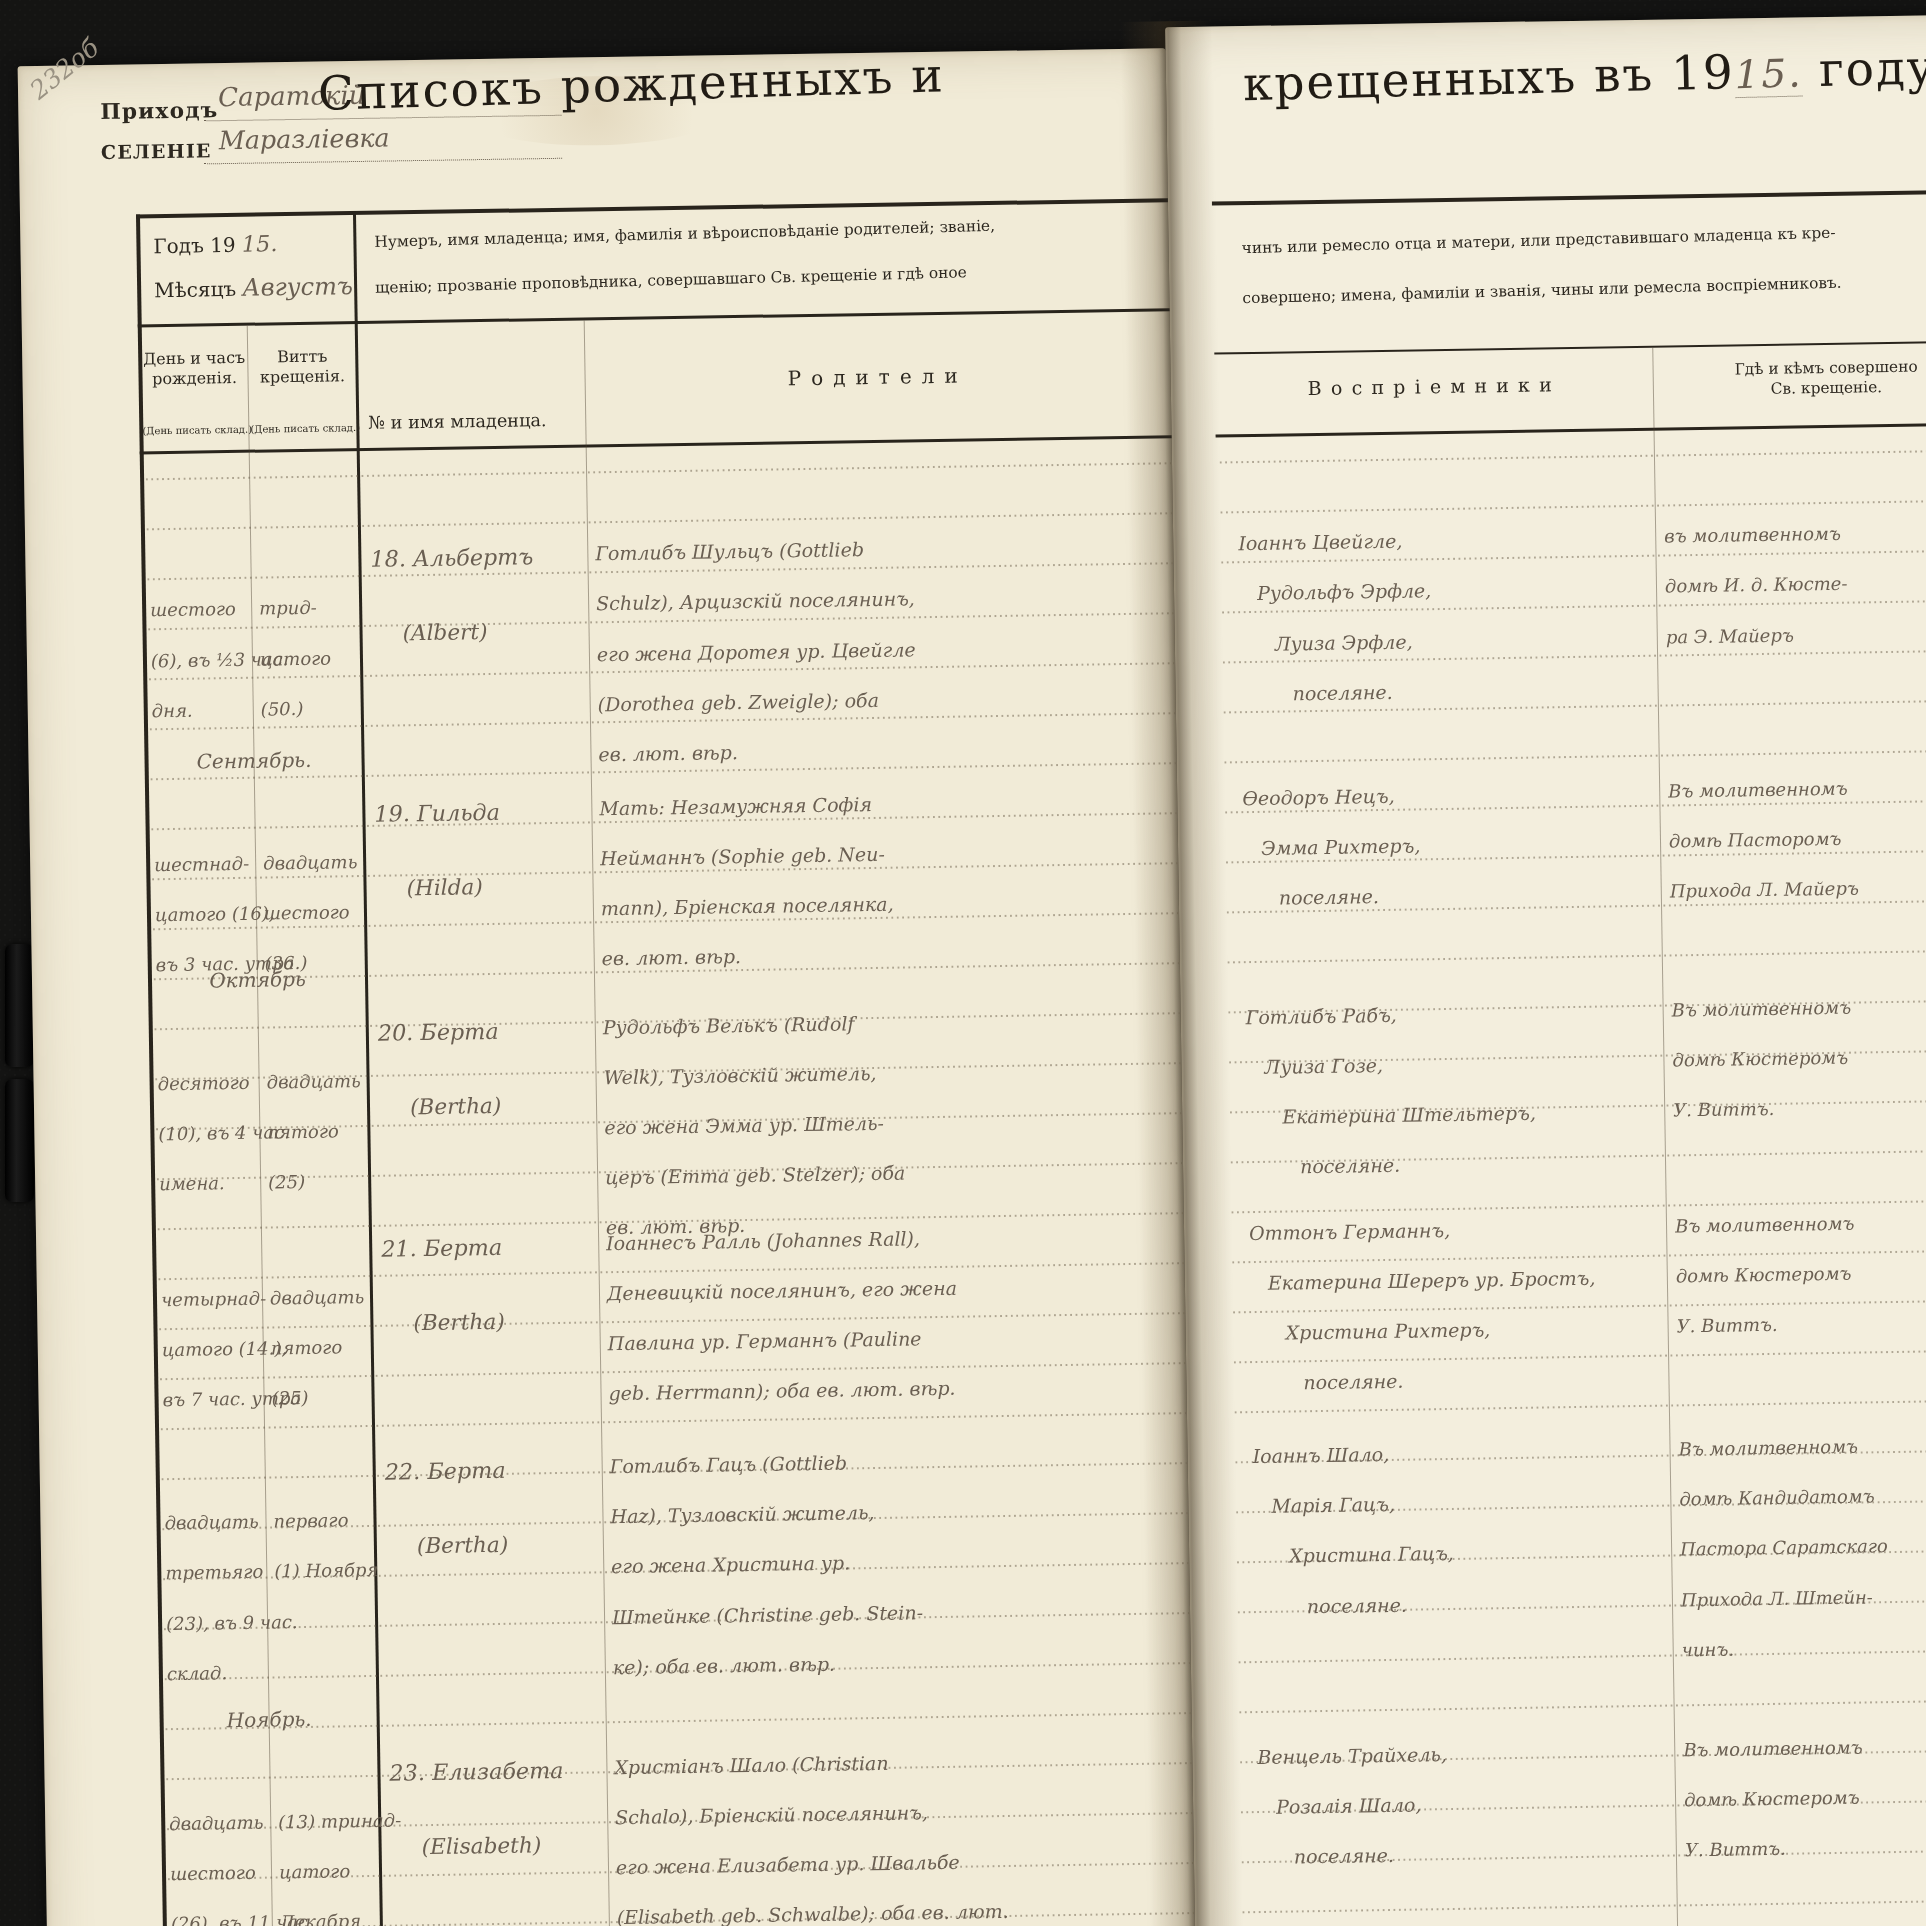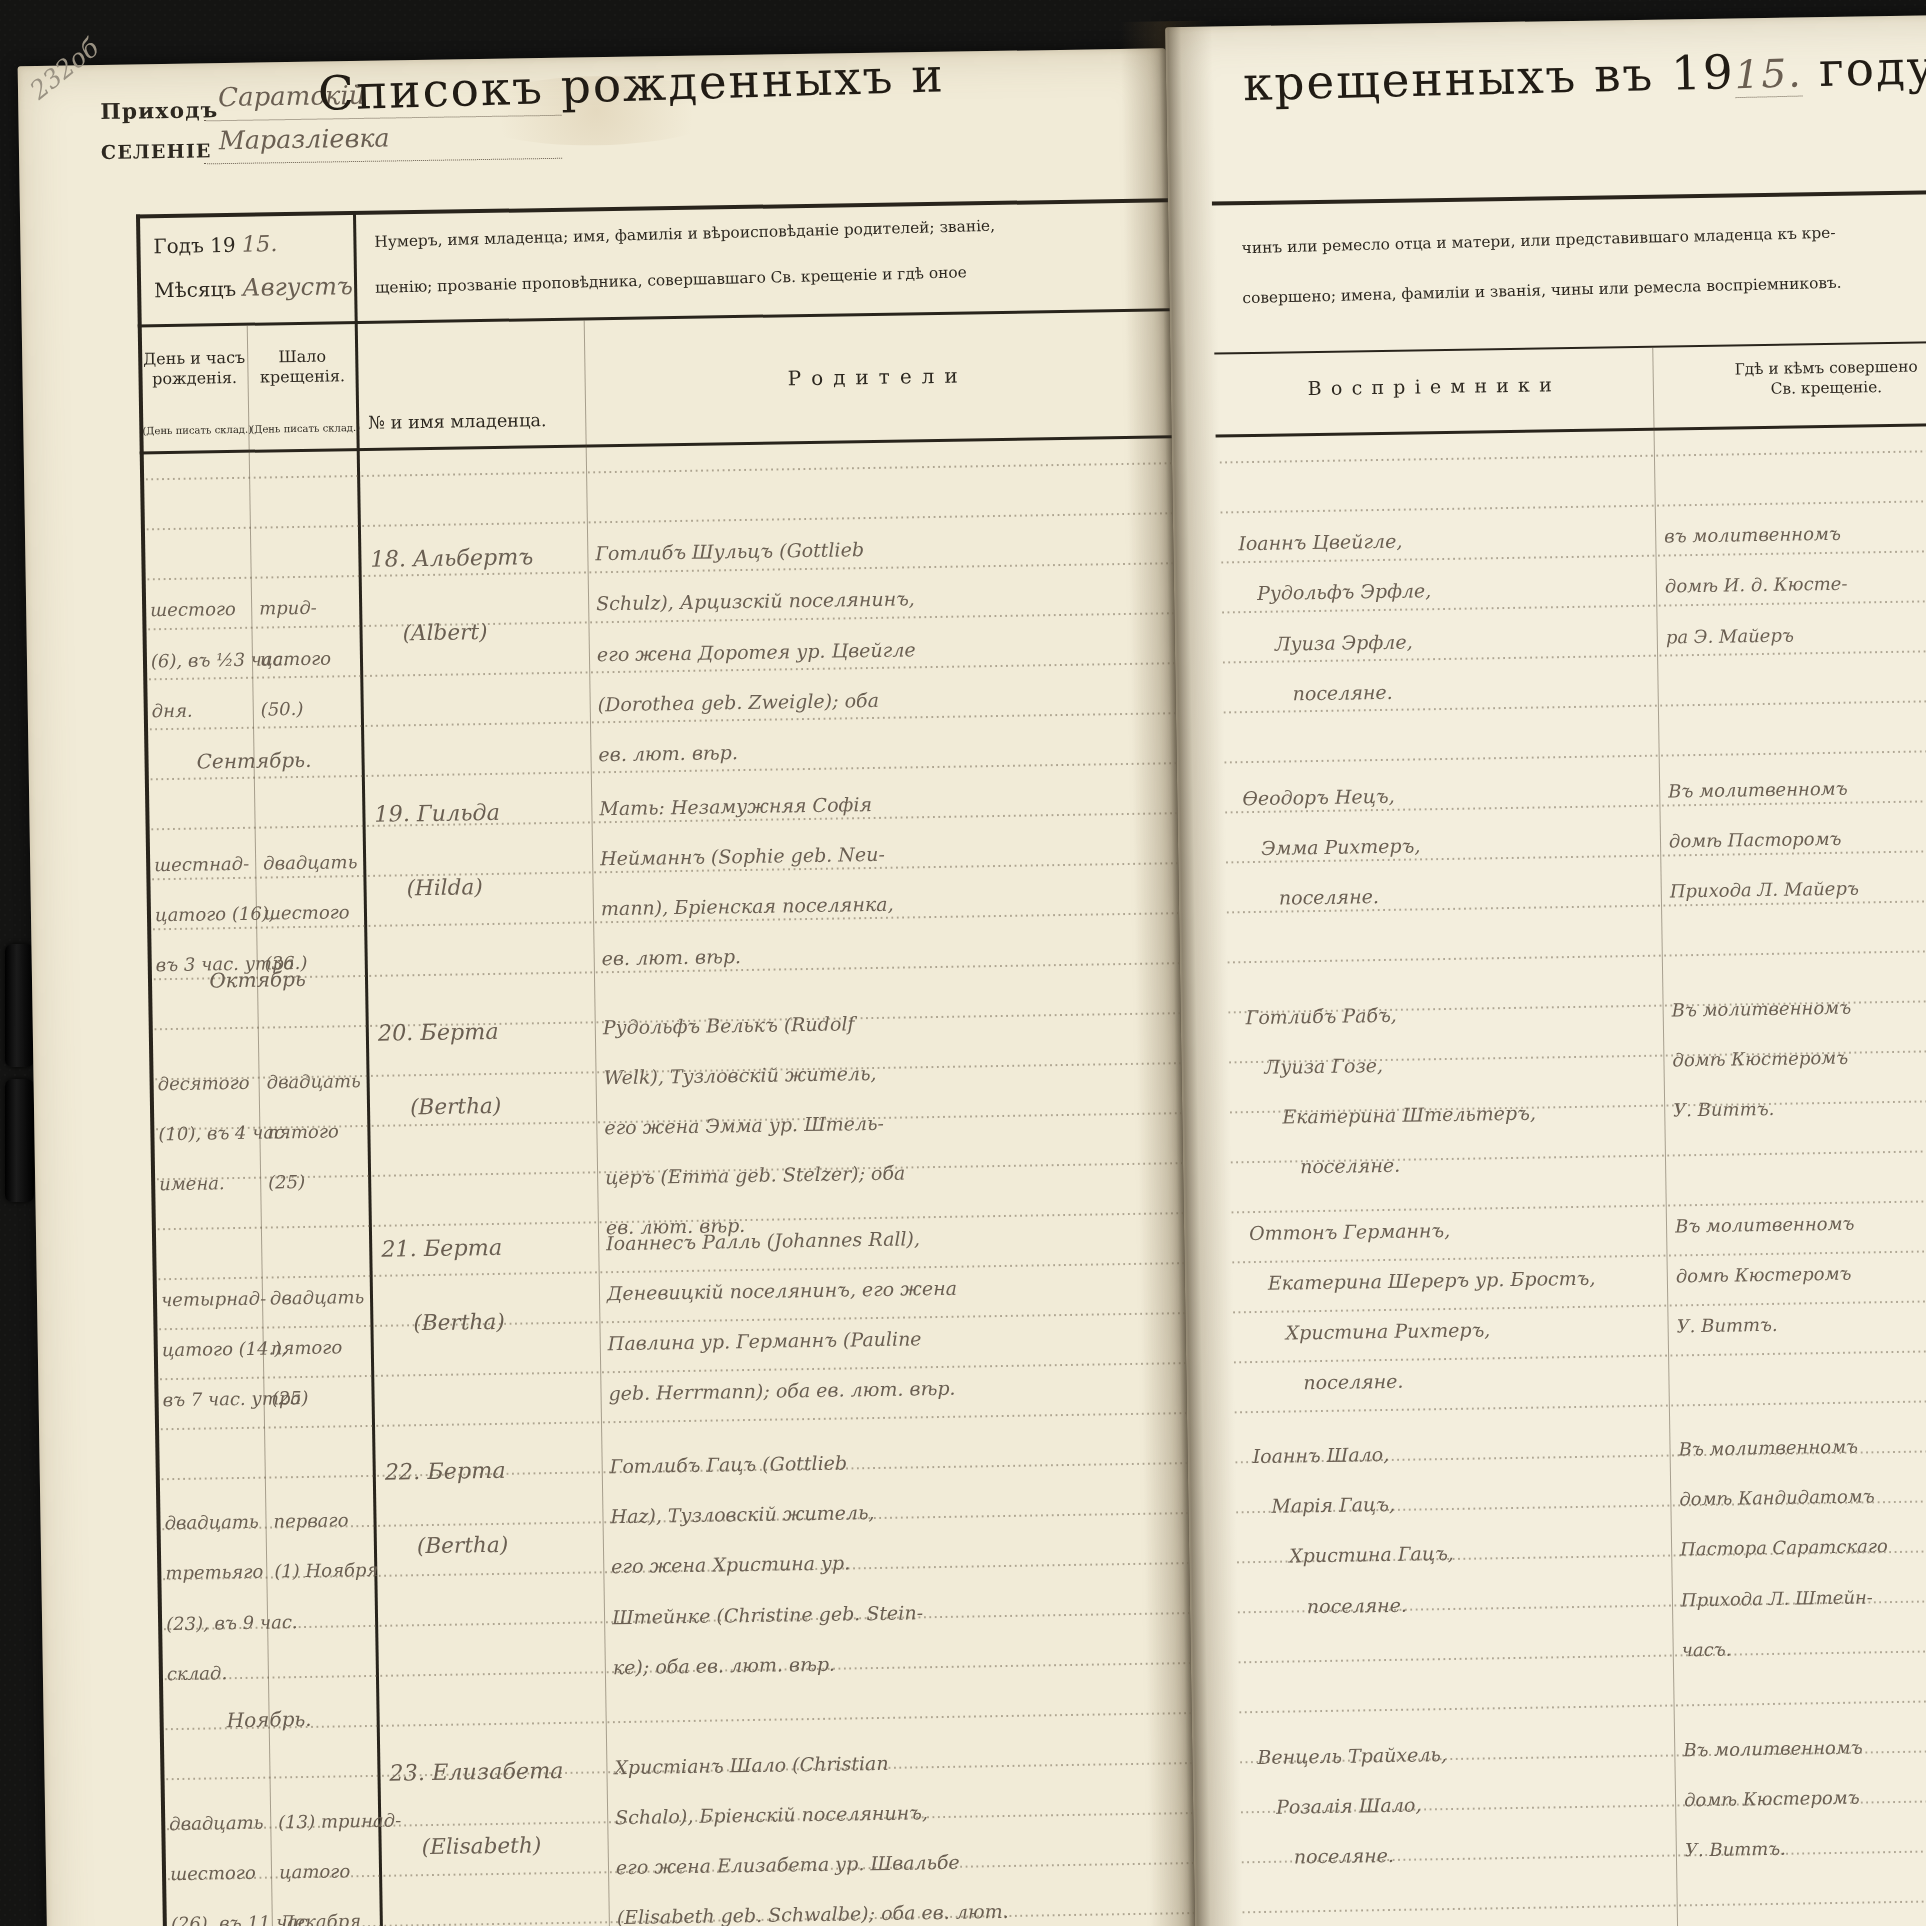--- a/index.html
+++ b/index.html
@@ -78,21 +78,21 @@
   </div>
 
   <div class="abs pr" style="left:354px;top:196px;font-size:15.4px;transform:rotate(-0.6deg);">Нумеръ, имя младенца; имя, фамилія и вѣроисповѣданіе родителей; званіе,</div>
   <div class="abs pr" style="left:354px;top:242px;font-size:15.4px;transform:rotate(-0.6deg);">щенію; прозваніе проповѣдника, совершавшаго Св. крещеніе и гдѣ оное</div>
 
   <div class="abs pr" style="left:119px;top:312px;width:106px;text-align:center;white-space:normal;font-size:16px;line-height:1.25;">
     <span>День и часъ</span><br><span>рожденія.</span>
   </div>
   <div class="abs pr" style="left:119px;top:388px;width:106px;text-align:center;font-size:10px;">(День писать склад.)</div>
   <div class="abs pr" style="left:227px;top:312px;width:106px;text-align:center;white-space:normal;font-size:16px;line-height:1.25;">
-    <span>Шало</span><br><span>крещенія.</span>
+    <span>Виттъ</span><br><span>крещенія.</span>
   </div>
   <div class="abs pr" style="left:227px;top:388px;width:106px;text-align:center;font-size:10px;">(День писать склад.)</div>
   <div class="abs pr" style="left:345px;top:379px;font-size:17.7px;">№ и имя младенца.</div>
   <div class="abs pr" style="left:566px;top:339px;width:578px;text-align:center;font-size:20px;letter-spacing:10px;">Родители</div>
 
   <div class="line-h" style="left:1192px;top:181px;width:1102px;height:3.9px;"></div>
   <div class="line-h" style="left:1192px;top:332px;width:784px;height:2.3px;"></div>
   <div class="line-h" style="left:1192px;top:414px;width:1102px;height:3.1px;"></div>
   <div class="line-thin" style="left:1630px;top:334px;width:1.2px;height:1688px;"></div>
 
@@ -201,21 +201,21 @@
       <div class="abs hw" style="left: 570px; top: 1576px; font-size: 19px;">Штейнке (Christine geb. Stein-</div>
       <div class="abs hw" style="left: 570px; top: 1626px; font-size: 19px;">ке); оба ев. лют. вѣр.</div>
       <div class="abs hw" style="left: 1213px; top: 1425px; font-size: 19px;">Іоаннъ Шало,</div>
       <div class="abs hw" style="left: 1231px; top: 1475px; font-size: 19px;">Марія Гацъ,</div>
       <div class="abs hw" style="left: 1248px; top: 1525px; font-size: 19px;">Христина Гацъ,</div>
       <div class="abs hw" style="left: 1265px; top: 1576px; font-size: 19px;">поселяне.</div>
       <div class="abs hw" style="left: 1639px; top: 1425px; font-size: 18px;">Въ молитвенномъ</div>
       <div class="abs hw" style="left: 1639px; top: 1475px; font-size: 18px;">домѣ Кандидатомъ</div>
       <div class="abs hw" style="left: 1639px; top: 1525px; font-size: 18px;">Пастора Саратскаго</div>
       <div class="abs hw" style="left: 1639px; top: 1576px; font-size: 18px;">Прихода Л. Штейн-</div>
-      <div class="abs hw" style="left: 1639px; top: 1626px; font-size: 18px;">часъ.</div>
+      <div class="abs hw" style="left: 1639px; top: 1626px; font-size: 18px;">чинъ.</div>
       <div class="abs hw" style="left: 131px; top: 1672px; font-size: 20px; width: 189px; text-align: center;">Ноябрь.</div>
       <div class="abs hw" style="left: 124px; top: 1776px; font-size: 18px;">двадцать</div>
       <div class="abs hw" style="left: 124px; top: 1826px; font-size: 18px;">шестого</div>
       <div class="abs hw" style="left: 124px; top: 1876px; font-size: 18px;">(26), въ 11 час.</div>
       <div class="abs hw" style="left: 233px; top: 1776px; font-size: 18px;">(13) тринад-</div>
       <div class="abs hw" style="left: 233px; top: 1826px; font-size: 18px;">цатого</div>
       <div class="abs hw" style="left: 233px; top: 1876px; font-size: 18px;">Декабря</div>
       <div class="abs hw" style="left: 345px; top: 1726px; font-size: 22.3px;">23. Елизабета</div>
       <div class="abs hw" style="left: 376px; top: 1801px; font-size: 21.6px;">(Elisabeth)</div>
       <div class="abs hw" style="left: 570px; top: 1726px; font-size: 19px;">Христіанъ Шало (Christian</div>

